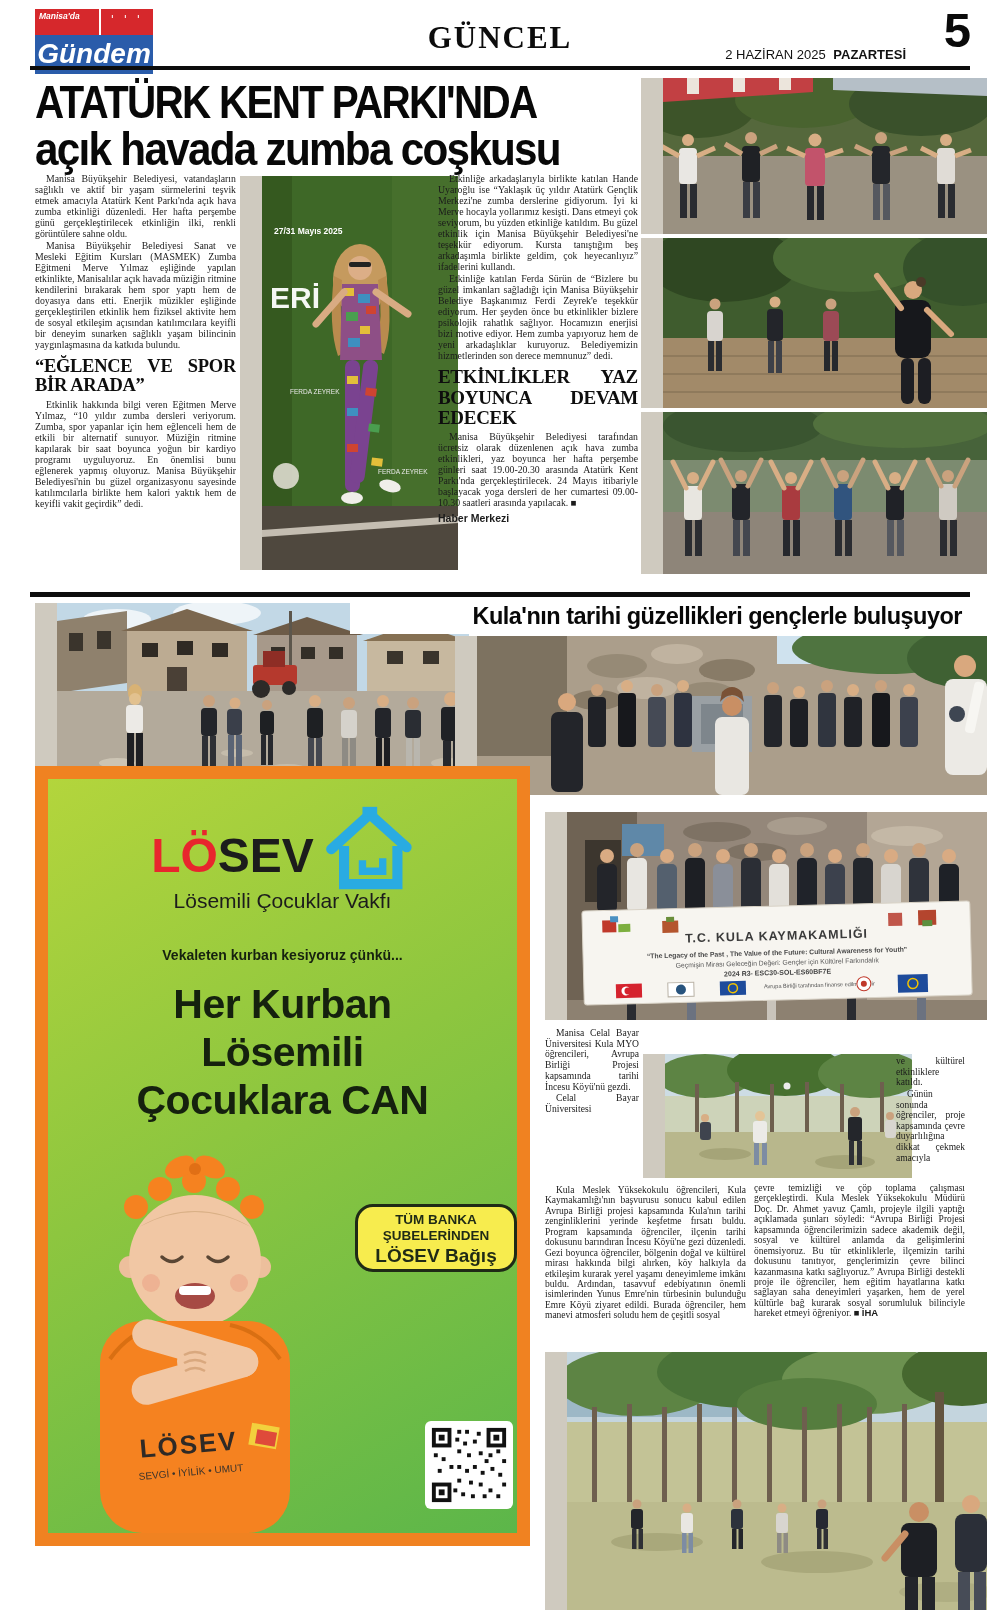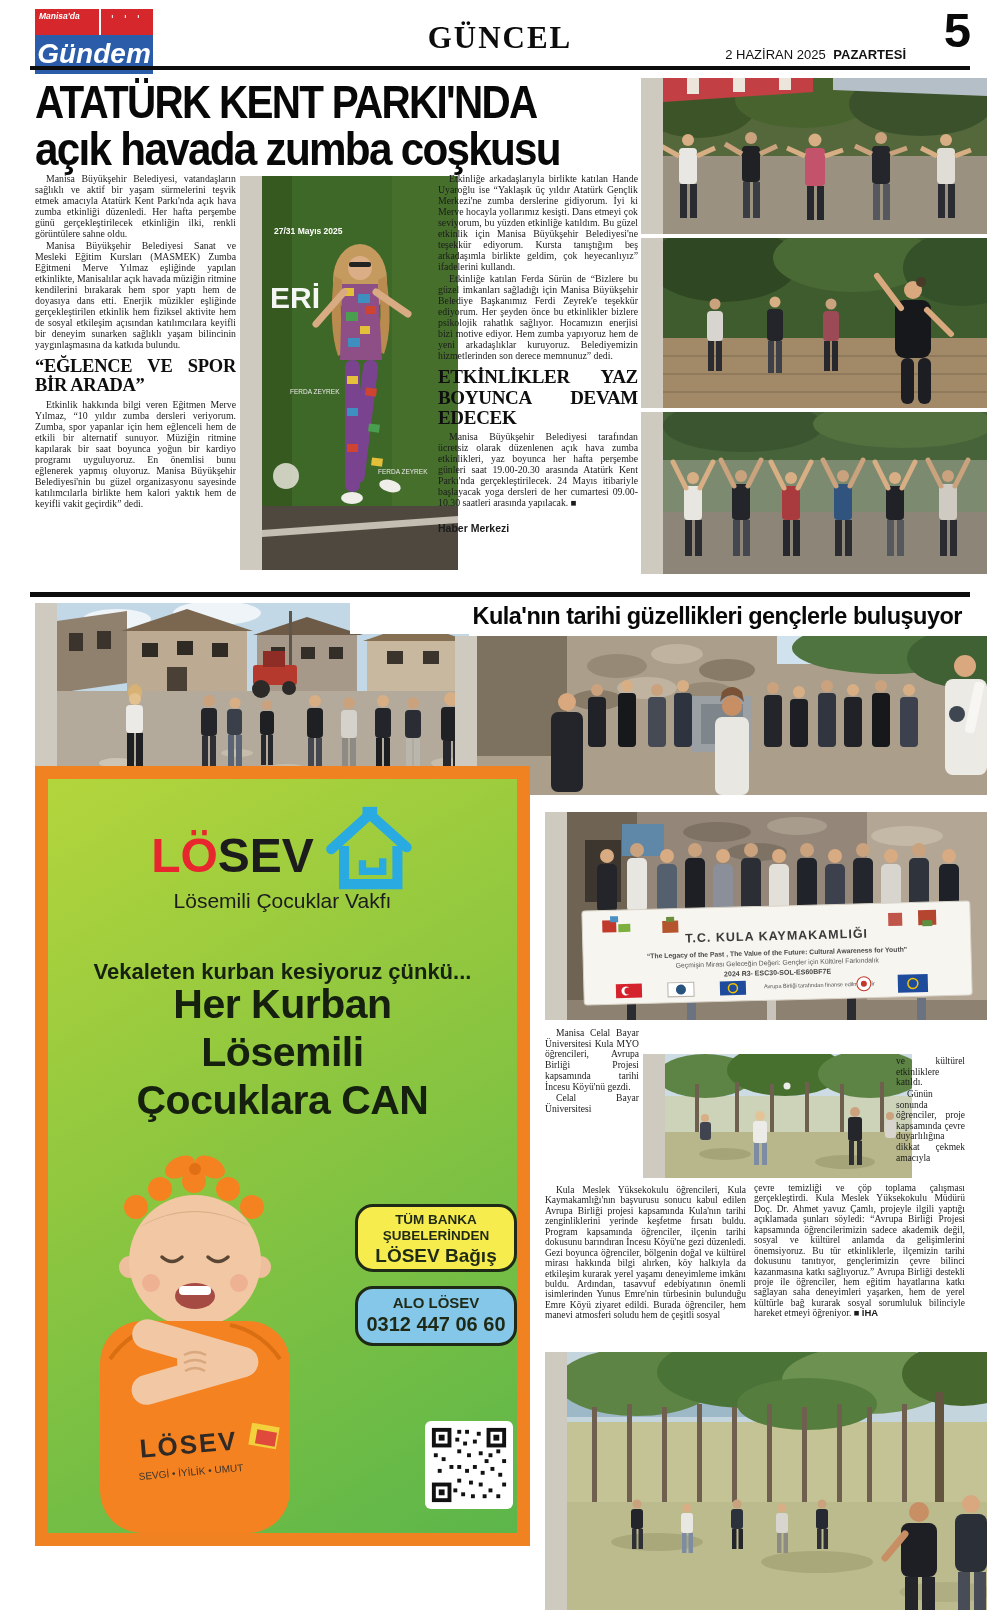--- a/index.html
+++ b/index.html
@@ -27,21 +27,21 @@
   
   .mainhl{font-weight:900;color:#080808;letter-spacing:-1.8px;line-height:1;white-space:nowrap;
           transform-origin:left top;}
   #hl1{left:35px;top:80px;font-size:43px;transform:scaleX(.94) scaleY(1.06);}
   #hl2{left:35px;top:126px;font-size:44px;transform:scaleX(.96) scaleY(1.06);}
   .bodycol{font-family:"Liberation Serif",serif;font-size:9.8px;line-height:1.12;text-align:justify;
            color:#1b1b1b;overflow:hidden;hyphens:auto;}
   .bodycol p{margin:0 0 1px;text-indent:11px;}
   .subhead{font-family:"Liberation Serif",serif;font-weight:bold;font-size:18.5px;line-height:1.07;
            margin:6px 0 4px;text-indent:0;letter-spacing:-0.3px;color:#0e0e0e;}
-  .byline{font-family:"Liberation Sans",sans-serif;font-weight:bold;font-size:10.5px;margin-top:14px;text-indent:0;}
+  .byline{font-family:"Liberation Sans",sans-serif;font-weight:bold;font-size:10.5px;margin-top:4px;text-indent:0;}
   #col1{left:35px;top:174px;width:201px;height:408px;}
   #col2{left:438px;top:174px;width:200px;height:408px;}
   #col2 .subhead{font-size:19px;}
   .photo{position:absolute;overflow:hidden;background:#cfcabf;padding-left:22px;}
   .photo svg{width:100%;height:100%;display:block;}
   #photo-poster{left:240px;top:176px;width:196px;height:394px;}
   #photo-z1{left:641px;top:78px;width:324px;height:156px;}
   #photo-z2{left:641px;top:238px;width:324px;height:170px;}
   #photo-z3{left:641px;top:412px;width:324px;height:162px;}
   
@@ -61,21 +61,21 @@
   
   #ad{left:35px;top:766px;width:495px;height:780px;box-sizing:border-box;border:13px solid #f08221;
       background:linear-gradient(150deg,#b3d53c 0%,#8dc63f 45%,#5cb64a 100%);}
   #ad .abs{position:absolute;}
   #losev-logo-row{left:0;right:0;top:40px;text-align:center;}
   .losev-brand{font-size:48px;font-weight:bold;letter-spacing:0px;vertical-align:middle;}
   .losev-lo{color:#e8262d;}
   .losev-sev{color:#1c1c1c;}
   #losev-house{display:inline-block;width:92px;height:86px;vertical-align:middle;margin-left:8px;margin-top:-14px;}
   #losev-subtitle{left:0;right:0;top:110px;text-align:center;font-size:21px;color:#1c1c1c;}
-  #ad-tagline{left:0;right:0;top:168px;text-align:center;font-weight:bold;font-size:22px;color:#16220f;margin-top:12px;}
+  #ad-tagline{left:0;right:0;top:168px;text-align:center;font-weight:bold;font-size:14px;color:#16220f;}
   #ad-headline{left:0;right:0;top:202px;text-align:center;font-weight:800;font-size:41px;
                line-height:1.17;letter-spacing:-0.5px;color:#15210e;white-space:pre-line;}
   .adbtn{left:307px;width:162px;border:3px solid #1f2a16;border-radius:18px;text-align:center;
          font-weight:bold;color:#1f2a16;box-sizing:border-box;padding-top:5px;}
   #btn-bank{top:425px;height:68px;background:#f7ec4e;}
   #btn-phone{top:507px;height:60px;background:#85c7e9;}
   #btn-online{top:580px;height:56px;background:#b9d55e;}
   .btn-top{font-size:13.5px;line-height:1.18;white-space:pre-line;text-align:center;}
   .btn-main{font-size:19px;margin-top:1px;}
   #btn-phone .btn-top{font-size:15px;}
@@ -441,24 +441,20 @@
     <div id="losev-subtitle" class="abs">Lösemili Çocuklar Vakfı</div>
     <div id="ad-tagline" class="abs">Vekaleten kurban kesiyoruz çünkü...</div>
     <div id="ad-headline" class="abs">Her Kurban
 Lösemili
 Çocuklara CAN</div>
 
     <div id="btn-bank" class="abs adbtn">
       <div class="btn-top">TÜM BANKA
 ŞUBELERİNDEN</div>
       <div class="btn-main">LÖSEV Bağış</div>
-    </div>
-    <div id="btn-phone" class="abs adbtn">
-      <div class="btn-top">ALO LÖSEV</div>
-      <div class="btn-main">0312 447 06 60</div>
     </div>
 
     <div id="qr-box" class="abs">
       <svg viewBox="0 0 84 84">
         <rect width="84" height="84" fill="#ffffff"></rect>
         <g fill="#111111">
           <rect x="4" y="4" width="20" height="20"></rect>
             <rect x="60" y="4" width="20" height="20"></rect>
             <rect x="4" y="60" width="20" height="20"></rect>
           <rect x="8" y="8" width="12" height="12" fill="#ffffff"></rect>

